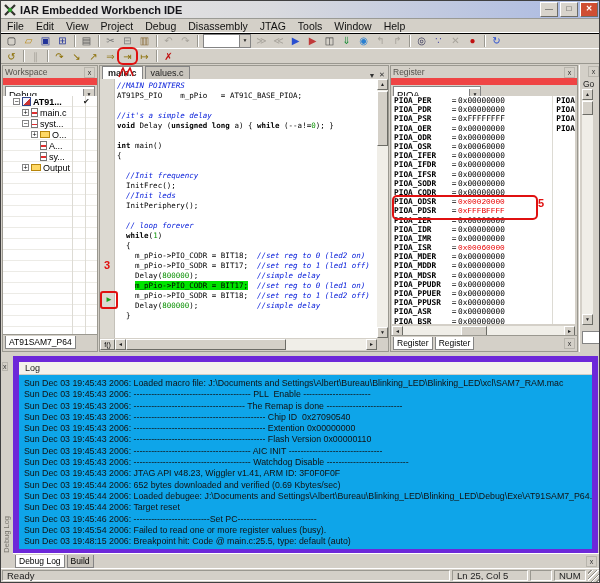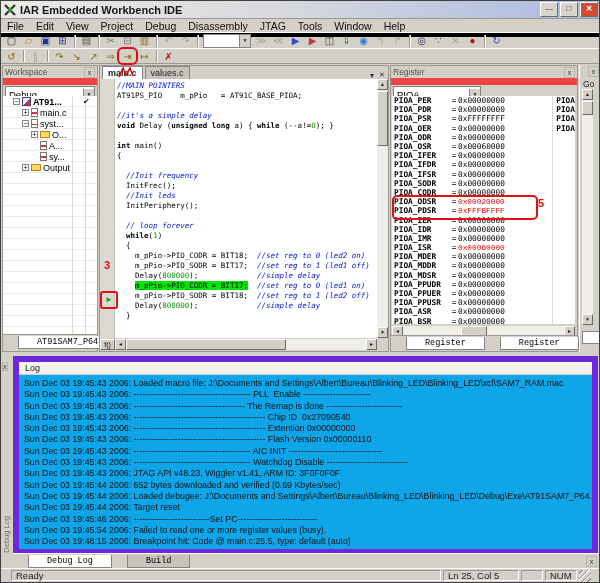--- a/index.html
+++ b/index.html
@@ -8,21 +8,21 @@
   
   .titlebar{position:absolute;left:0;top:0;width:600px;height:18px;display:flex;align-items:center;
     padding:0 3px;box-sizing:border-box;background:linear-gradient(90deg,#eceae6 0%,#d9dade 45%,#a9b9e2 100%);
     border-bottom:1px solid #9a9a94;}
   .title-text{font-size:11px;font-weight:bold;color:#15151a;margin-left:4px;flex:1;}
   .wb{width:16px;height:13px;margin-left:2px;background:#d8d4cc;border:1px solid #fff;
     border-right-color:#6c6c66;border-bottom-color:#6c6c66;font-size:8px;line-height:12px;text-align:center;color:#333;}
   .wb.close{background:#cf4e33;color:#fff;font-weight:bold;}
   
   .menubar{position:absolute;left:0;top:18px;width:600px;height:13px;display:flex;align-items:center;
-    border-bottom:5px solid #000000;}
+    border-bottom:2px solid #000000;}
   .mi{font-size:10.5px;color:#111;padding:0 6px;}
   .toolbar{position:absolute;left:0;width:600px;height:16px;display:flex;align-items:center;
     border-top:1px solid #fff;padding-left:2px;box-sizing:border-box;}
   .tb1{top:31px;} .tb2{top:47px;border-bottom:1px solid #9a9890;}
   .tbtn{width:17px;height:14px;display:flex;align-items:center;justify-content:center;
     font-size:10px;flex:none;}
   .tbtn.dis{color:#a8a49c !important;}
   .ringed{box-shadow:0 0 0 2px #e01010;border-radius:4px;}
   .sep{width:1px;height:12px;background:#9a9890;box-shadow:1px 0 0 #fff;margin:0 3px;flex:none;}
   .tbcombo{width:46px;height:12px;background:#fff;border:1px solid #848484;display:flex;flex:none;margin:0 2px;}
@@ -51,22 +51,22 @@
     font-size:7px;line-height:5px;text-align:center;margin-right:2px;flex:none;}
   .exp-sp{width:9px;flex:none;}
   .fi{flex:none;margin-right:2px;box-sizing:border-box;}
   .fi.folder{width:10px;height:7px;background:#ffd863;border:1px solid #b8860b;}
   .fi.file{width:7px;height:9px;border:1px solid #777;background:linear-gradient(#fff 50%,#e03030 50%,#e03030 72%,#fff 72%);}
   .fi.project{width:9px;height:9px;border:1px solid #334488;background:linear-gradient(135deg,#f4f4ff 55%,#cc3333 55%);}
   .tlabel{overflow:hidden;}
   .tcheck{position:absolute;left:72px;color:#222;font-size:8px;}
   .ws-tabrow{position:absolute;left:0;bottom:0;right:0;height:15px;background:#d4d0c8;
     border-top:1px solid #9a9890;display:flex;align-items:flex-start;padding-top:1px;}
-  .dtab{background:#fff;border:1px solid #848484;border-top:none;font-size:8.5px;padding:0 18px;
-    height:12px;line-height:12px;margin-left:15px;font-family:Liberation Mono, monospace;}
+  .dtab{background:#fff;border:1px solid #848484;border-top:none;font-size:8.5px;padding:0 3px;
+    height:12px;line-height:12px;margin-left:2px;}
   
   .editor{position:absolute;left:98px;top:64px;width:290px;height:287px;background:#d4d0c8;
     border:1px solid #9a9890;box-sizing:border-box;}
   .edtabs{height:13px;display:flex;align-items:flex-end;background:#d4d0c8;border-bottom:1px solid #848484;
     position:relative;}
   .etab{padding:0 5px;font-size:9px;height:12px;line-height:12px;border:1px solid #848484;border-bottom:none;
     background:#c8c4bc;margin-left:2px;color:#222;}
   .etab.active{background:#fff;font-weight:bold;}
   .edtab-btns{margin-left:auto;display:flex;align-items:center;padding-right:1px;}
   .edtab-btns span{font-size:7px;width:10px;text-align:center;color:#333;}
@@ -127,21 +127,21 @@
   .lwrap{position:absolute;left:11px;top:3px;right:2px;bottom:15px;background:#0ea5e9;border:6px solid #6d28d9;overflow:hidden;}
   .lheader{height:12px;background:#f4f2ec;border-bottom:1px solid #d0cdc5;font-size:9px;color:#222;
     line-height:12px;padding-left:6px;}
   .llines{padding:3px 0 0 5px;font-size:8.8px;line-height:11.3px;white-space:pre;color:#111;}
   .ltabs{position:absolute;left:11px;right:0;bottom:0;height:15px;background:#d4d0c8;border-top:1px solid #fff;
     display:flex;align-items:flex-start;padding-top:1px;}
   .ltabs .dtab.inactive{background:#c8c4bc;}
   .ltabs .xbtn{margin-left:auto;margin-right:3px;margin-top:1px;}
   
   .status{position:absolute;left:0;bottom:0;width:600px;height:14px;background:#d4d0c8;border-top:1px solid #fff;
-    display:flex;align-items:center;font-size:9.5px;box-sizing:border-box;padding:0 10px;}
+    display:flex;align-items:center;font-size:9.5px;box-sizing:border-box;padding:0 1px;}
   .scell{border:1px solid;border-color:#9a9890 #fff #fff #9a9890;height:11px;line-height:10px;
     padding:0 4px;margin-right:2px;box-sizing:border-box;color:#222;}
   .s-ready{flex:1;}
   .grip{width:12px;height:12px;background:repeating-linear-gradient(135deg,#d4d0c8 0 2px,#908d85 2px 3px,#fff 3px 4px);}
 </style>
 </head>
 <body>
 
 <div class="window">
 

